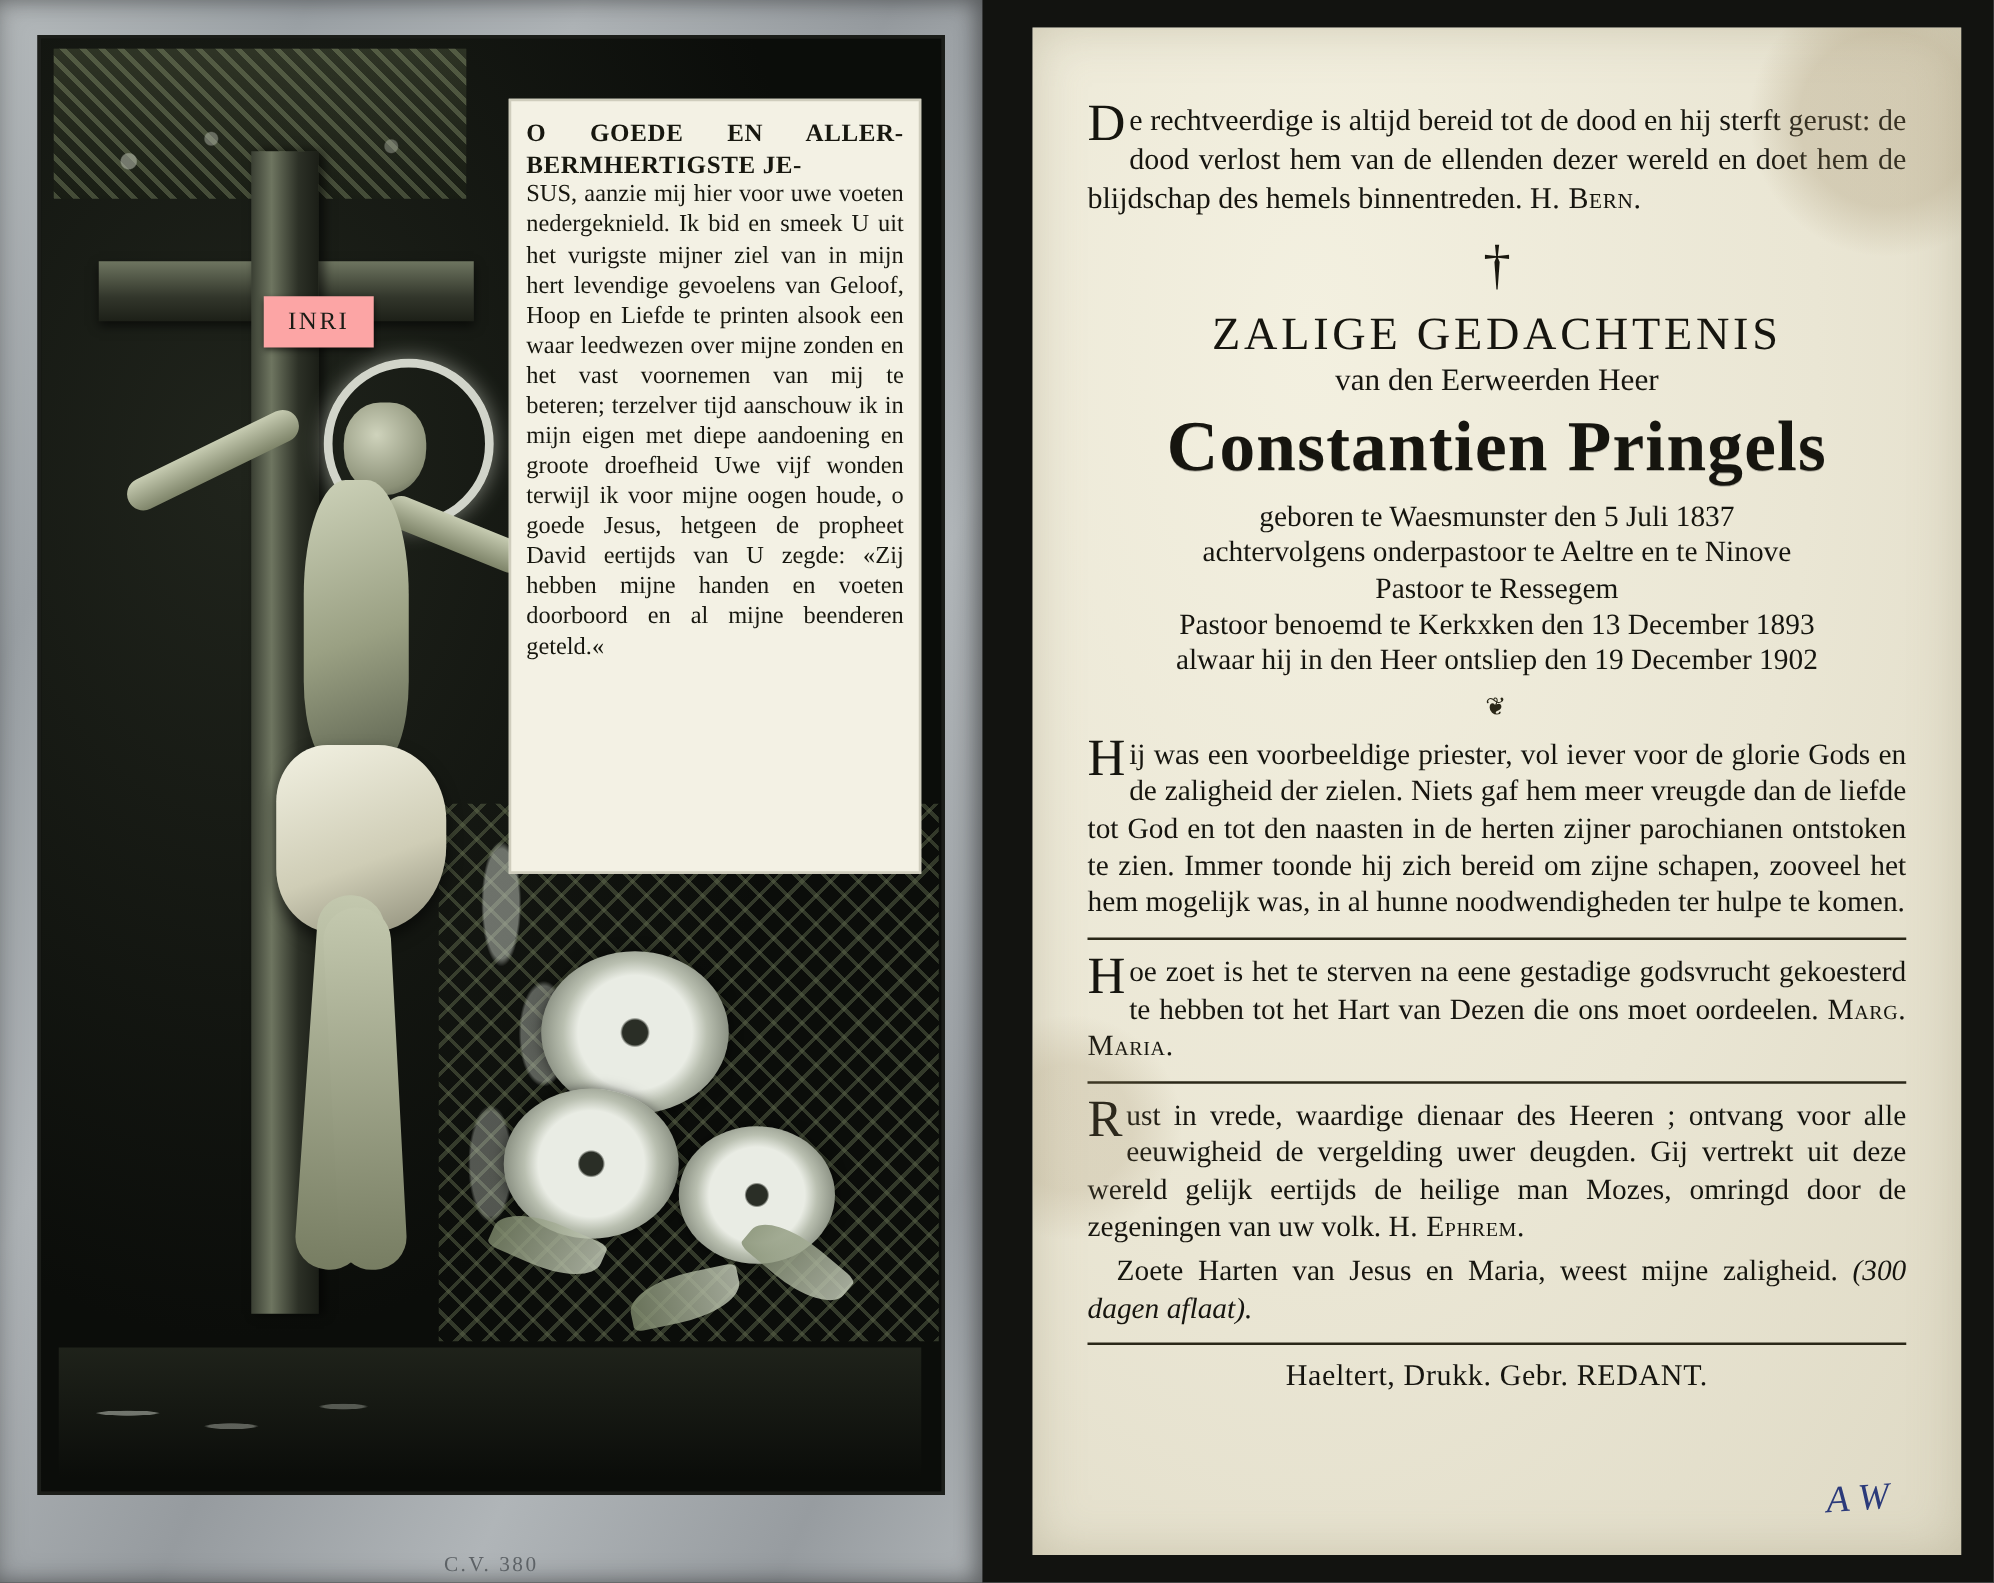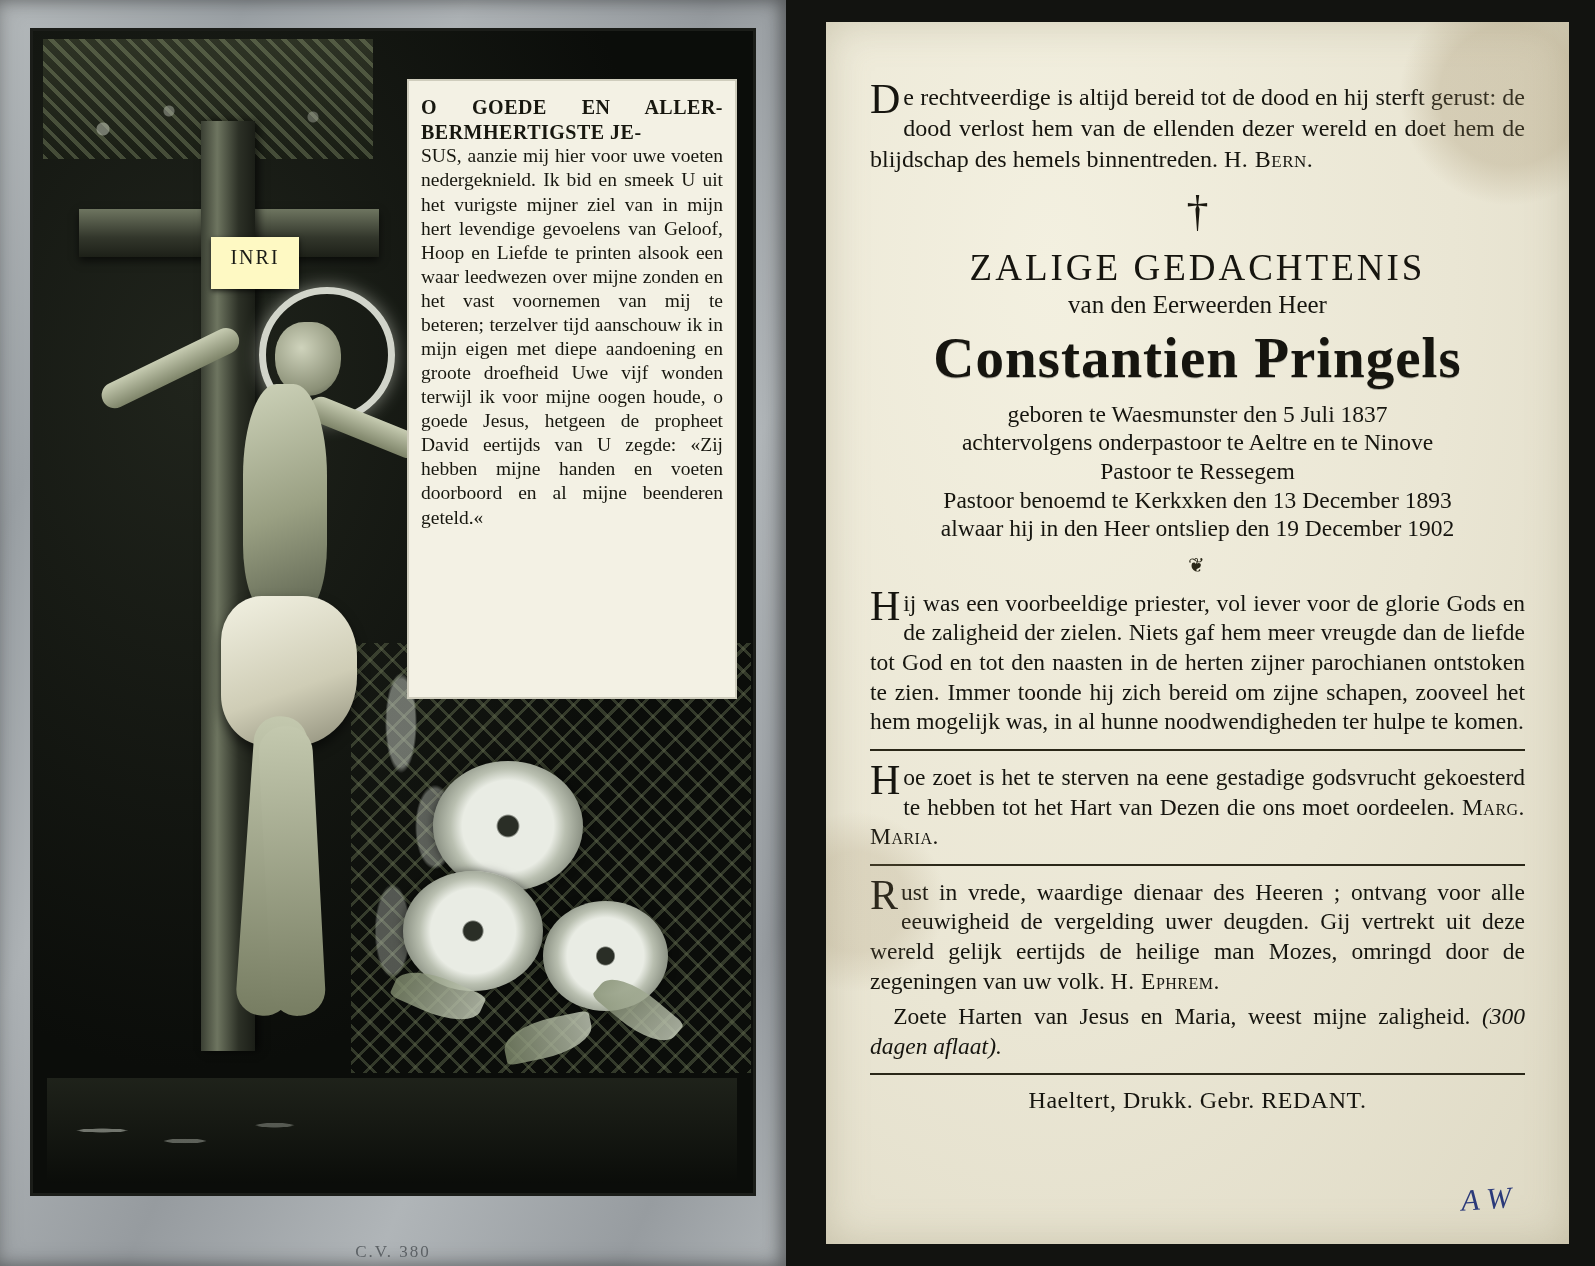--- a/index.html
+++ b/index.html
@@ -145,22 +145,22 @@
   .cross-horiz {
     position: absolute;
     left: 6px; top: 118px;
     width: 300px; height: 48px;
     background: linear-gradient(180deg, #6e7560, #32362b 60%, #1d2018);
     box-shadow: 0 4px 8px rgba(0,0,0,0.6);
   }
   .inri {
     position: absolute;
     left: 138px; top: 146px;
-    width: 88px; height: 52px;
-    background: #fef9c3;
+    width: 88px; height: 41px;
+    background: #fca5a5;
     color: #1a1c16;
     font-family: "Liberation Serif", serif;
     font-size: 20px;
     letter-spacing: 2px;
     text-align: center;
     line-height: 40px;
     box-shadow: 0 2px 5px rgba(0,0,0,0.7);
   }
   .halo {
     position: absolute;

